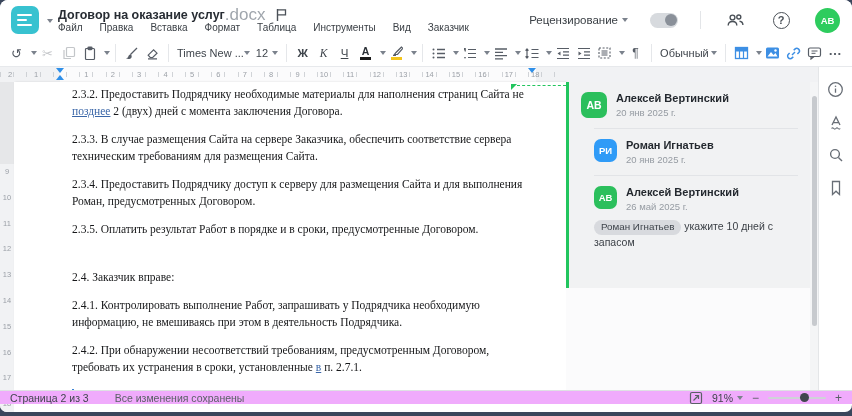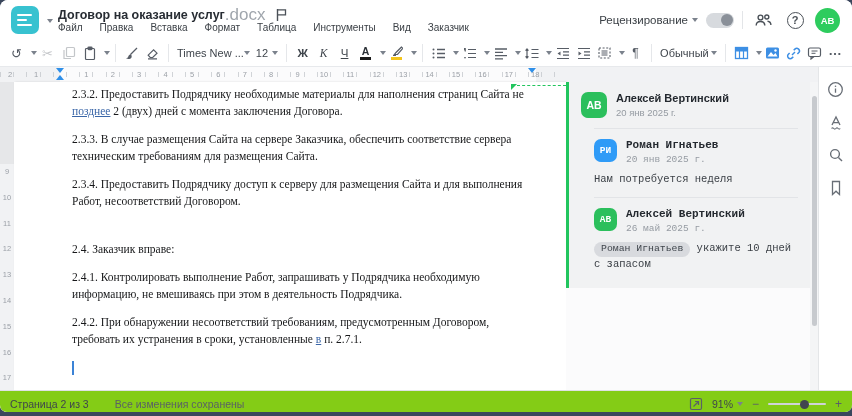--- a/index.html
+++ b/index.html
@@ -12,21 +12,21 @@
   .logo .bar { height:2.6px; background:#fff; border-radius:2px; }
   .logo .b1 { width:15px; } .logo .b2 { width:10px; } .logo .b3 { width:15px; }
   .logo-caret { position:absolute; left:43px; top:19px; }
   .crt { width:0; height:0; border-left:3.5px solid transparent; border-right:3.5px solid transparent; border-top:4px solid #7b828c; display:inline-block; margin-left:4px; flex:0 0 auto; }
   .title-row { position:absolute; left:58px; top:5px; display:flex; align-items:center; }
   .doc-title { font-size:12.5px; font-weight:bold; color:#272c33; }
   .doc-ext { font-size:17px; color:#a0a6ad; }
   .flag-ic { margin-left:10px; }
   .menu-row { position:absolute; left:58px; top:22px; display:flex; gap:17px; }
   .menu-item { font-size:10px; color:#3b4046; cursor:pointer; }
-  .header-right { position:absolute; right:12px; top:7px; height:26px; display:flex; align-items:center; gap:8px; }
+  .header-right { position:absolute; right:12px; top:7px; height:26px; display:flex; align-items:center; gap:22px; }
   .review-btn { display:flex; align-items:center; font-size:11.5px; color:#3b4046; cursor:pointer; }
   .toggle { width:28px; height:15px; border-radius:8px; background:#d7dade; position:relative; cursor:pointer; }
   .toggle .knob { position:absolute; right:1.5px; top:1.5px; width:12px; height:12px; border-radius:50%; background:#8a9099; }
   .hdr-divider { width:1px; height:18px; background:#e3e5e8; }
   .icon-btn { width:24px; height:24px; display:flex; align-items:center; justify-content:center; cursor:pointer; }
   .help-circle { width:17px; height:17px; border:1.5px solid #4b5158; border-radius:50%; display:flex; align-items:center; justify-content:center; font-size:11px; font-weight:bold; color:#4b5158; }
   .avatar-top { width:25px; height:25px; border-radius:50%; display:flex; align-items:center; justify-content:center; color:#fff; font-size:9.5px; font-weight:bold; cursor:pointer; }
 
   
   .toolbar { position:absolute; left:0; top:40px; width:852px; height:27px; border-bottom:1px solid #e7e9ec; display:flex; align-items:center; padding:0 6px; }
@@ -65,40 +65,40 @@
   .doc-p.gap { margin-top:31px; }
   .ins { color:#3a66a8; text-decoration:underline; }
   .text-cursor { width:2px; height:14px; background:#3b83d6; margin-top:13px; }
   .anchor-line { position:absolute; left:517px; top:3px; width:49px; border-top:1.5px dashed #22c55e; }
   .anchor-tri { position:absolute; left:511px; top:2px; width:0; height:0; border-left:6px solid #22c55e; border-bottom:6px solid transparent; }
 
   
   .comments-panel { position:absolute; left:566px; top:0; width:244px; height:308px; background:#fbfbfc; }
   .comment-card { position:absolute; left:0; top:0; width:244px; min-height:206px; background:#f1f2f3; border-left:3px solid #22c55e; padding:10px 12px 12px 12px; cursor:pointer; }
   .c-item.sep { border-top:1px solid #e2e4e7; margin-top:10px; padding-top:10px; }
-  .c-item.reply { margin-left:13px;font-family:Liberation Mono, monospace; }
+  .c-item.reply { margin-left:13px; }
   .c-head { display:flex; align-items:flex-start; gap:9px; }
   .c-avatar { width:26px; height:26px; border-radius:7px; background:var(--av); color:#fff; font-weight:bold; font-size:10.5px; display:flex; align-items:center; justify-content:center; position:relative; flex:0 0 26px; }
   .c-avatar::after { content:''; position:absolute; left:2px; bottom:-4px; border:4px solid transparent; border-top:5px solid var(--av); }
   .reply .c-avatar { width:23px; height:23px; flex:0 0 23px; font-size:9.5px; }
   .c-name { font-size:11px; font-weight:bold; color:#24292f; line-height:13px; }
   .c-date { font-size:9.5px; color:#959ba2; margin-top:2px; }
   .c-body { font-size:10.5px; line-height:1.45; color:#3a3f45; margin-top:7px; }
   .mention { display:inline-block; background:#d8dade; border-radius:8px; padding:0.5px 7px; font-size:9.8px; color:#3f454c; }
 
   
   .scrollbar { position:absolute; left:810px; top:0; width:8px; height:308px; background:#f4f5f6; }
   .scroll-thumb { position:absolute; left:1.5px; top:14px; width:5px; height:230px; background:#c7cace; border-radius:3px; cursor:grab; }
 
   
   .side-rail { position:absolute; left:818px; top:67px; width:34px; height:323px; background:#fff; border-left:1px solid #e4e6e8; display:flex; flex-direction:column; align-items:center; padding-top:10px; gap:9px; }
   .rail-btn { width:24px; height:24px; display:flex; align-items:center; justify-content:center; cursor:pointer; }
 
   
-  .statusbar { position:absolute; left:0; top:390px; width:852px; height:27px; background:#84cc16; border-top:1px solid #dfe1e4; display:flex; align-items:center; font-size:10.5px; color:#3f454c; }
+  .statusbar { position:absolute; left:0; top:390px; width:852px; height:14px; background:#f0abfc; border-top:1px solid #dfe1e4; display:flex; align-items:center; font-size:10.5px; color:#3f454c; }
   .sb-page { margin-left:10px; cursor:pointer; }
   .sb-saved { margin-left:26px; color:#5a6066; }
   .sb-right { margin-left:auto; margin-right:10px; display:flex; align-items:center; gap:9px; }
   .zoom-val { display:flex; align-items:center; cursor:pointer; }
   .sb-glyph { font-size:12px; color:#5a6066; cursor:pointer; line-height:1; }
   .slider { width:58px; height:2px; background:#cfd3d8; border-radius:1px; position:relative; cursor:pointer; }
   .slider .knob { position:absolute; left:32px; top:-3.5px; width:9px; height:9px; border-radius:50%; background:#41464e; }
 
   svg { display:block; }
 </style>
@@ -357,21 +357,22 @@
         <span class="vnum" style="top: 157.8px;">15</span>
         <span class="vnum" style="top: 183.6px;">16</span>
         <span class="vnum" style="top: 209.4px;">17</span>
         <span class="vnum" style="top: 235.2px;">18</span>
       </div>
     <div class="page">
       <div class="doc-text">
 
       <p class="doc-p"><span>2.3.2. Предоставить Подрядчику необходимые материалы для наполнения страниц Сайта не </span><span class="ins">позднее</span><span> 2 (двух) дней с момента заключения Договора.</span></p>
           <p class="doc-p"><span>2.3.3. В случае размещения Сайта на сервере Заказчика, обеспечить соответствие сервера техническим требованиям для размещения Сайта.</span></p>
-          <p class="doc-p"><span>2.3.4. Предоставить Подрядчику доступ к серверу для размещения Сайта и для выполнения Работ, несоответствий Договором.</span></p>
+          <p class="doc-p"><span>2.3.4. Предоставить Подрядчику доступ к серверу для размещения Сайта и для выполнения Роман, предусмотренных Договором.</span></p>
+          <p class="doc-p"><span>2.3.5. Оплатить результат Работ в порядке и в сроки, предусмотренные Договором.</span></p>
           <p class="doc-p gap"><span>2.4. Заказчик вправе:</span></p>
           <p class="doc-p"><span>2.4.1. Контролировать выполнение Работ, запрашивать у Подрядчика необходимую информацию, не вмешиваясь при этом в деятельность Подрядчика.</span></p>
           <p class="doc-p"><span>2.4.2. При обнаружении несоответствий требованиям, предусмотренным Договором, требовать их устранения в сроки, установленные </span><span class="ins">в</span><span> п. 2.7.1.</span></p>
           <div class="text-cursor"></div>
         </div>
     </div>
     <div class="anchor-tri"></div>
     <div class="anchor-line"></div>
 
     <div class="comments-panel">
@@ -386,21 +387,20 @@
             </div>
           </div>
           <div class="c-item reply sep">
             <div class="c-head">
               <div class="c-avatar" style="--av: #2f9bf7;">РИ</div>
               <div class="c-namecol">
                 <div class="c-name">Роман Игнатьев</div>
                 <div class="c-date">20 янв 2025 г.</div>
               </div>
             </div>
-            <div class="c-body">Нам потребуется неделя</div>
           </div>
           <div class="c-item reply sep">
             <div class="c-head">
               <div class="c-avatar" style="--av: #2bbf5c;">АВ</div>
               <div class="c-namecol">
                 <div class="c-name">Алексей Вертинский</div>
                 <div class="c-date">26 май 2025 г.</div>
               </div>
             </div>
             <div class="c-body"><span class="mention">Роман Игнатьев</span> укажите 10 дней с запасом</div>

